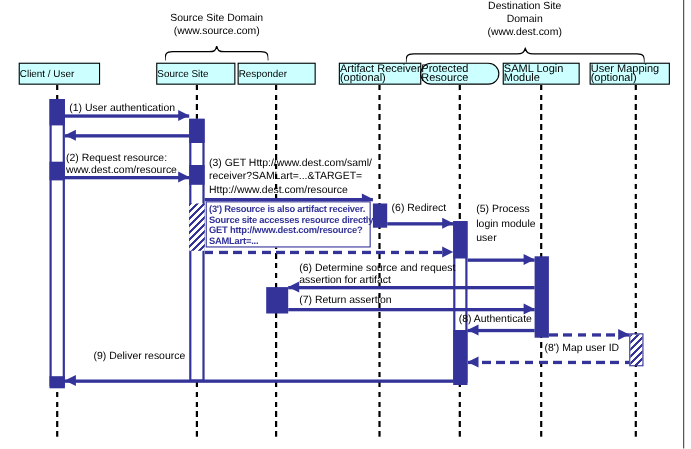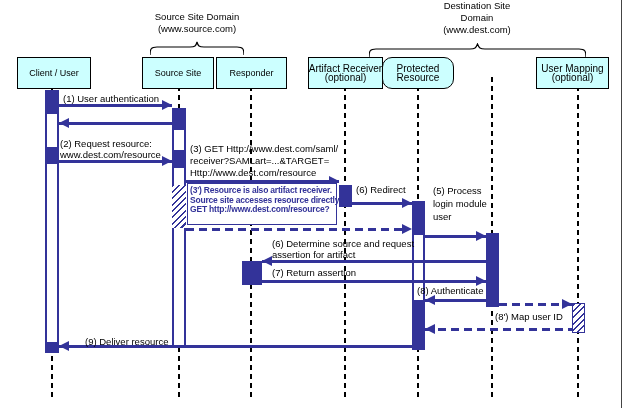--- a/index.html
+++ b/index.html
@@ -3,22 +3,22 @@
 <meta charset="utf-8">
 <style>
   html,body{margin:0;padding:0;background:#fff;}
   #stage{
     position:relative;width:628px;height:408px;background:#ffffff;overflow:hidden;
     font-family:"Liberation Sans","DejaVu Sans",sans-serif;color:#000;
   }
   .abs{position:absolute;}
   
   .actor{
-    position:absolute;top:57px;height:32px;background:#ccffff;border:1px solid #000;
-    box-sizing:border-box;display:flex;flex-direction:column;align-items:center;justify-content:center;
+    position:absolute;top:57px;height:20px;background:#ccffff;border:1px solid #000;
+    box-sizing:border-box;display:flex;flex-direction:column;align-items:flex-start;justify-content:center;
     text-align:center;font-size:9px;line-height:9px;white-space:nowrap;
   }
   .actor .l2{font-size:10px;line-height:9px;}
   
   .lifeline{
     position:absolute;top:77px;height:320px;width:2px;
     background:repeating-linear-gradient(180deg,#000 0 5px,transparent 5px 9px);
   }
   
   .bar{position:absolute;background:#fff;border:2px solid #333399;box-sizing:border-box;}
@@ -87,20 +87,24 @@
     <span class="l1">Responder</span>
   </div>
   <div class="actor" style="left:308px;width:75px;">
     <span class="l2">Artifact Receiver</span>
     <span class="l2">(optional)</span>
   </div>
   <div class="actor" style="left:382px;width:72px;border-radius:10px;">
     <span class="l2">Protected</span>
     <span class="l2">Resource</span>
   </div>
+  <div class="actor" style="left:457px;width:70px;">
+    <span class="l2">SAML Login</span>
+    <span class="l2">Module</span>
+  </div>
   <div class="actor" style="left:536px;width:73px;">
     <span class="l2">User Mapping</span>
     <span class="l2">(optional)</span>
   </div>
 
   <div class="bar" style="left:45px;top:90px;width:14px;height:261px;">
     <div class="seg" style="top:-2px;height:24px;width:14px;"></div>
     <div class="seg" style="top:55px;height:17px;width:14px;"></div>
     <div class="seg" style="top:250px;height:11px;width:14px;"></div>
   </div>
@@ -170,29 +174,30 @@
   </div>
   <div class="msg" style="left:190px;top:143px;line-height:12px;">
     <div>(3) GET Http://www.dest.com/saml/</div>
     <div>receiver?SAMLart=...&amp;TARGET=</div>
     <div>Http://www.dest.com/resource</div>
   </div>
   <div class="note">
     <div>(3') Resource is also artifact receiver.</div>
     <div>Source site accesses resource directly.</div>
     <div>GET http://www.dest.com/resource?</div>
+    <div>SAMLart=...</div>
   </div>
   <div class="msg" style="left:356px;top:184px;">(6) Redirect</div>
   <div class="msg" style="left:433px;top:184px;line-height:13px;">
     <div>(5) Process</div>
     <div>login module</div>
     <div>user</div>
   </div>
   <div class="msg" style="left:272px;top:238px;">
     <div>(6) Determine source and request</div>
     <div>assertion for artifact</div>
   </div>
   <div class="msg" style="left:272px;top:267px;">(7) Return assertion</div>
   <div class="msg" style="left:417px;top:285px;">(8) Authenticate</div>
   <div class="msg" style="left:495px;top:311px;">(8') Map user ID</div>
-  <div class="msg" style="left:85px;top:336px;">(9) Deliver resource</div>
+  <div class="msg" style="left:85px;top:318px;">(9) Deliver resource</div>
 
 </div>
 
 </body></html>

